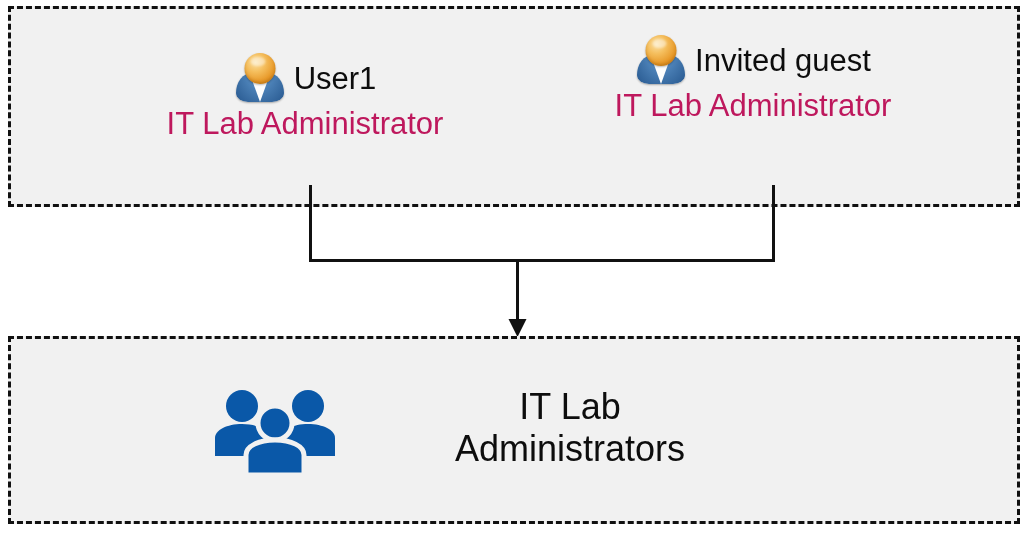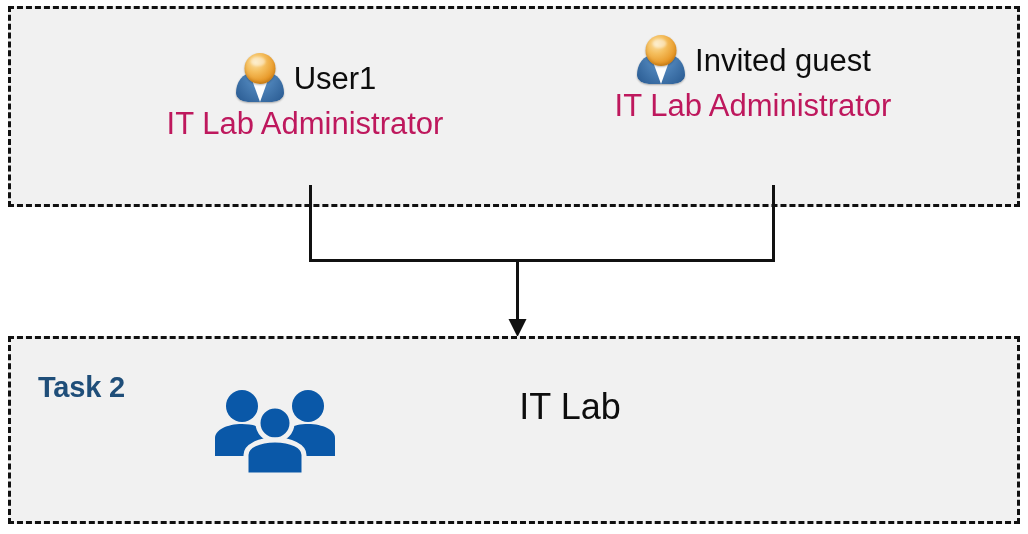--- a/index.html
+++ b/index.html
@@ -200,33 +200,33 @@
   <svg id="connector" viewBox="0 0 1028 534" xmlns="http://www.w3.org/2000/svg">
     <g stroke="#111111" stroke-width="3" fill="none">
       <path d="M310.5 185 L310.5 260.5 L773.5 260.5 L773.5 185"></path>
       <path d="M517.5 260.5 L517.5 325"></path>
     </g>
     <polygon points="517.5,337 508.5,319 526.5,319" fill="#111111"></polygon>
   </svg>
 
   <div class="task-box" id="task2-box"></div>
 
-  <div class="task-label" id="task2-label">Task 2</div>
 
   <svg class="group-icon" viewBox="0 0 124 90" xmlns="http://www.w3.org/2000/svg">
     <g fill="#0A58A8">
 
       <circle cx="29" cy="20" r="16"></circle>
       <path d="M2 70 L2 52 C2 44 14 38 29 38 C44 38 56 44 56 52 L56 70 Z"></path>
 
       <circle cx="95" cy="20" r="16"></circle>
       <path d="M68 70 L68 52 C68 44 80 38 95 38 C110 38 122 44 122 52 L122 70 Z"></path>
 
       <circle cx="62" cy="37" r="17" stroke="#F1F1F1" stroke-width="5"></circle>
       <path d="M33 89 L33 69 C33 60 46 54 62 54 C78 54 91 60 91 69 L91 89 Z" stroke="#F1F1F1" stroke-width="5"></path>
     </g>
   </svg>
 
   <div id="group-label">
     <span class="l1">IT Lab</span>
+    <span class="l2">Administrators</span>
   </div>
 
 </div>
 
 </body></html>

